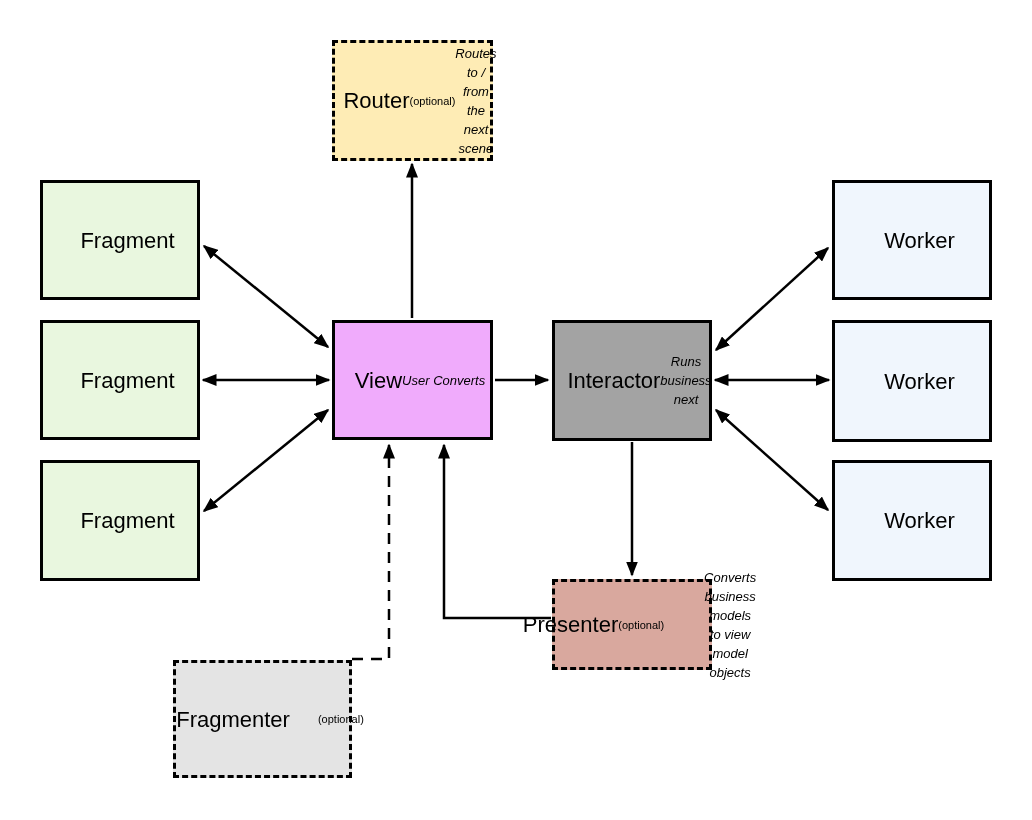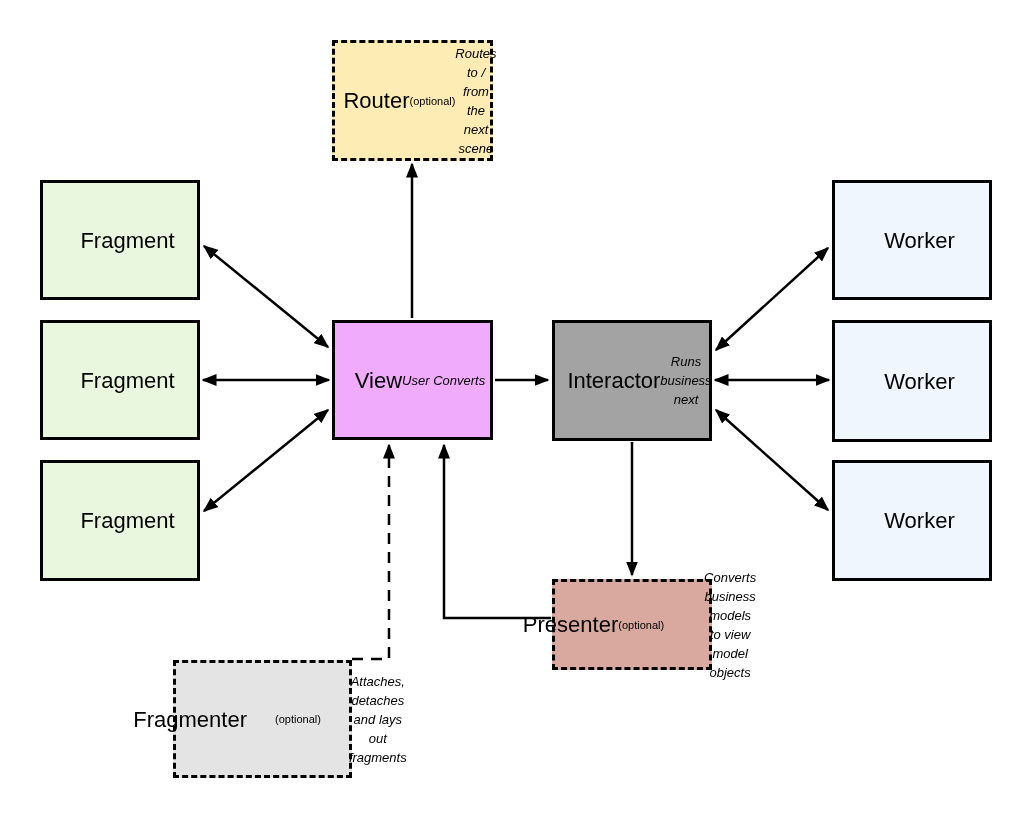--- a/index.html
+++ b/index.html
@@ -122,16 +122,15 @@
 
   <div class="node dashed n-presenter">
     <div class="t-title">Presenter</div>
     <div class="t-opt">(optional)</div>
     <div class="t-desc">Converts business models to view model objects</div>
   </div>
 
   <div class="node dashed n-fragmenter">
     <div class="t-title">Fragmenter</div>
     <div class="t-opt">(optional)</div>
-    <div class="t-desc">Attaches, detaches and lays out fragments</div>
   </div>
 
 </div>
 
 </body></html>

